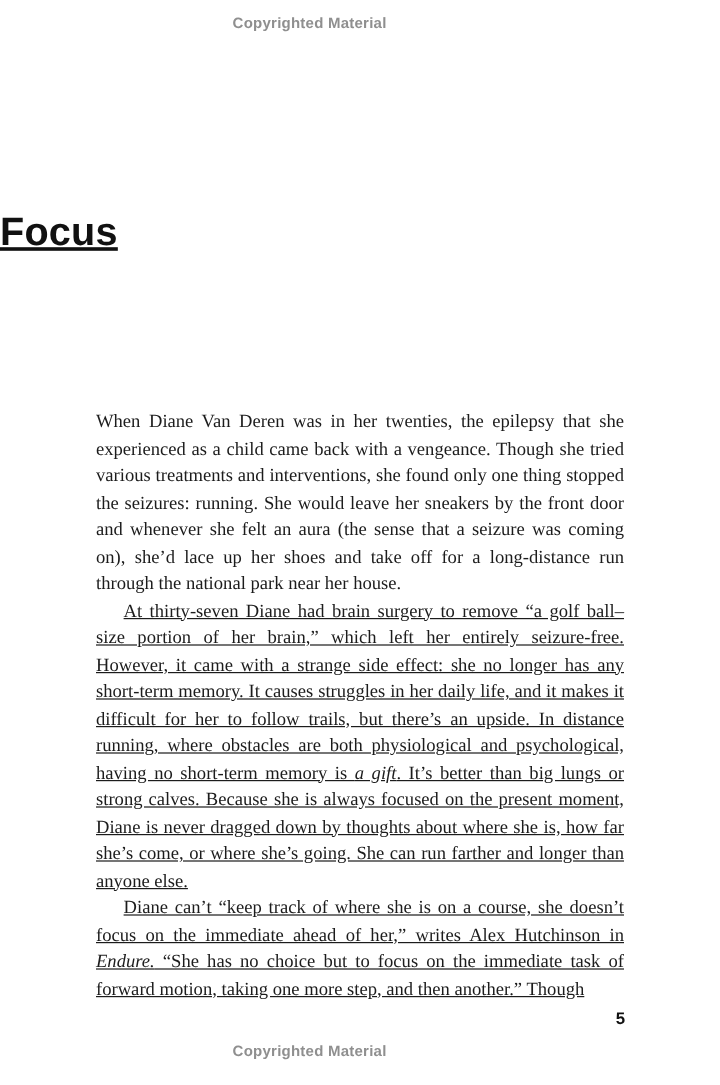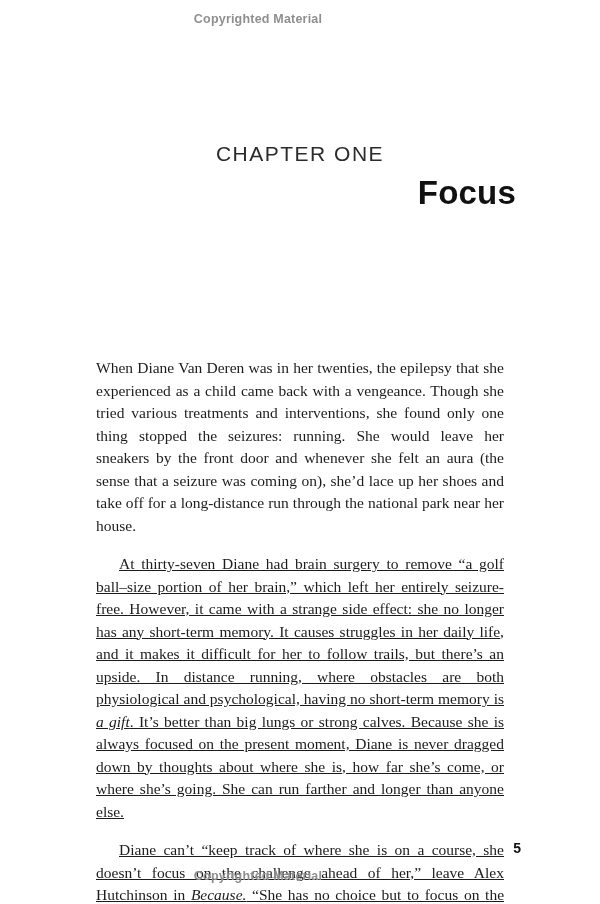--- a/index.html
+++ b/index.html
@@ -38,40 +38,41 @@
     font-size: 21px;
     font-weight: 400;
     letter-spacing: 1.5px;
     color: #2b2b2b;
   }
   .chapter-title {
     position: absolute;
     top: 174px;
     left: 0;
     width: 516px;
-    text-align: right;
+    text-align: left;
     font-family: "Liberation Sans", sans-serif;
     font-size: 33px;
     font-weight: 700;
     color: #111111;
     letter-spacing: 0.2px;
+    text-decoration: underline;
   }
   .body-text {
     position: absolute;
     left: 80px;
     top: 341px;
     width: 440px;
     font-family: "Liberation Serif", serif;
     font-size: 15.5px;
     line-height: 22.5px;
     color: #1c1c1c;
     text-align: justify;
   }
   .body-text p {
-    margin: 16px;
+    margin: 0;
     padding: 0;
   }
   .body-text p.indented {
     text-indent: 23px;
     text-decoration: underline;
   }
   .italic {
     font-style: italic;
   }
   .page-number {
@@ -84,27 +85,26 @@
     color: #111111;
   }
 </style>
 </head>
 <body>
 
 <div class="page">
 
   <div class="copyright-notice copyright-top">Copyrighted Material</div>
 
-  <div class="chapter-label">CHAPTER ONE</div>
 
   <div class="chapter-title">Focus</div>
 
   <div class="body-text">
     <p><span>When Diane Van Deren was in her twenties, the epilepsy that she experienced as a child came back with a vengeance. Though she tried various treatments and interventions, she found only one thing stopped the seizures: running. She would leave her sneakers by the front door and whenever she felt an aura (the sense that a seizure was coming on), she’d lace up her shoes and take off for a long-distance run through the national park near her house.</span></p>
     <p class="indented"><span>At thirty-seven Diane had brain surgery to remove “a golf ball–size portion of her brain,” which left her entirely seizure-free. However, it came with a strange side effect: she no longer has any short-term memory. It causes struggles in her daily life, and it makes it difficult for her to follow trails, but there’s an upside. In distance running, where obstacles are both physiological and psychological, having no short-term memory is </span><span class="italic">a gift</span><span>. It’s better than big lungs or strong calves. Because she is always focused on the present moment, Diane is never dragged down by thoughts about where she is, how far she’s come, or where she’s going. She can run farther and longer than anyone else.</span></p>
-    <p class="indented"><span>Diane can’t “keep track of where she is on a course, she doesn’t focus on the challenge ahead of her,” leave Alex Hutchinson in </span><span class="italic">Because.</span><span> “She has no choice but to focus on the immediate task of forward motion, taking one more step, and then another.” Though</span></p>
+    <p class="indented"><span>Diane can’t “keep track of where she is on a course, she doesn’t focus on the immediate ahead of her,” writes Alex Hutchinson in </span><span class="italic">Endure.</span><span> “She has no choice but to focus on the immediate task of forward motion, taking one more step, and then another.” Though</span></p>
   </div>
 
   <div class="page-number">5</div>
 
   <div class="copyright-notice copyright-bottom">Copyrighted Material</div>
 
 </div>
 
 </body></html>

